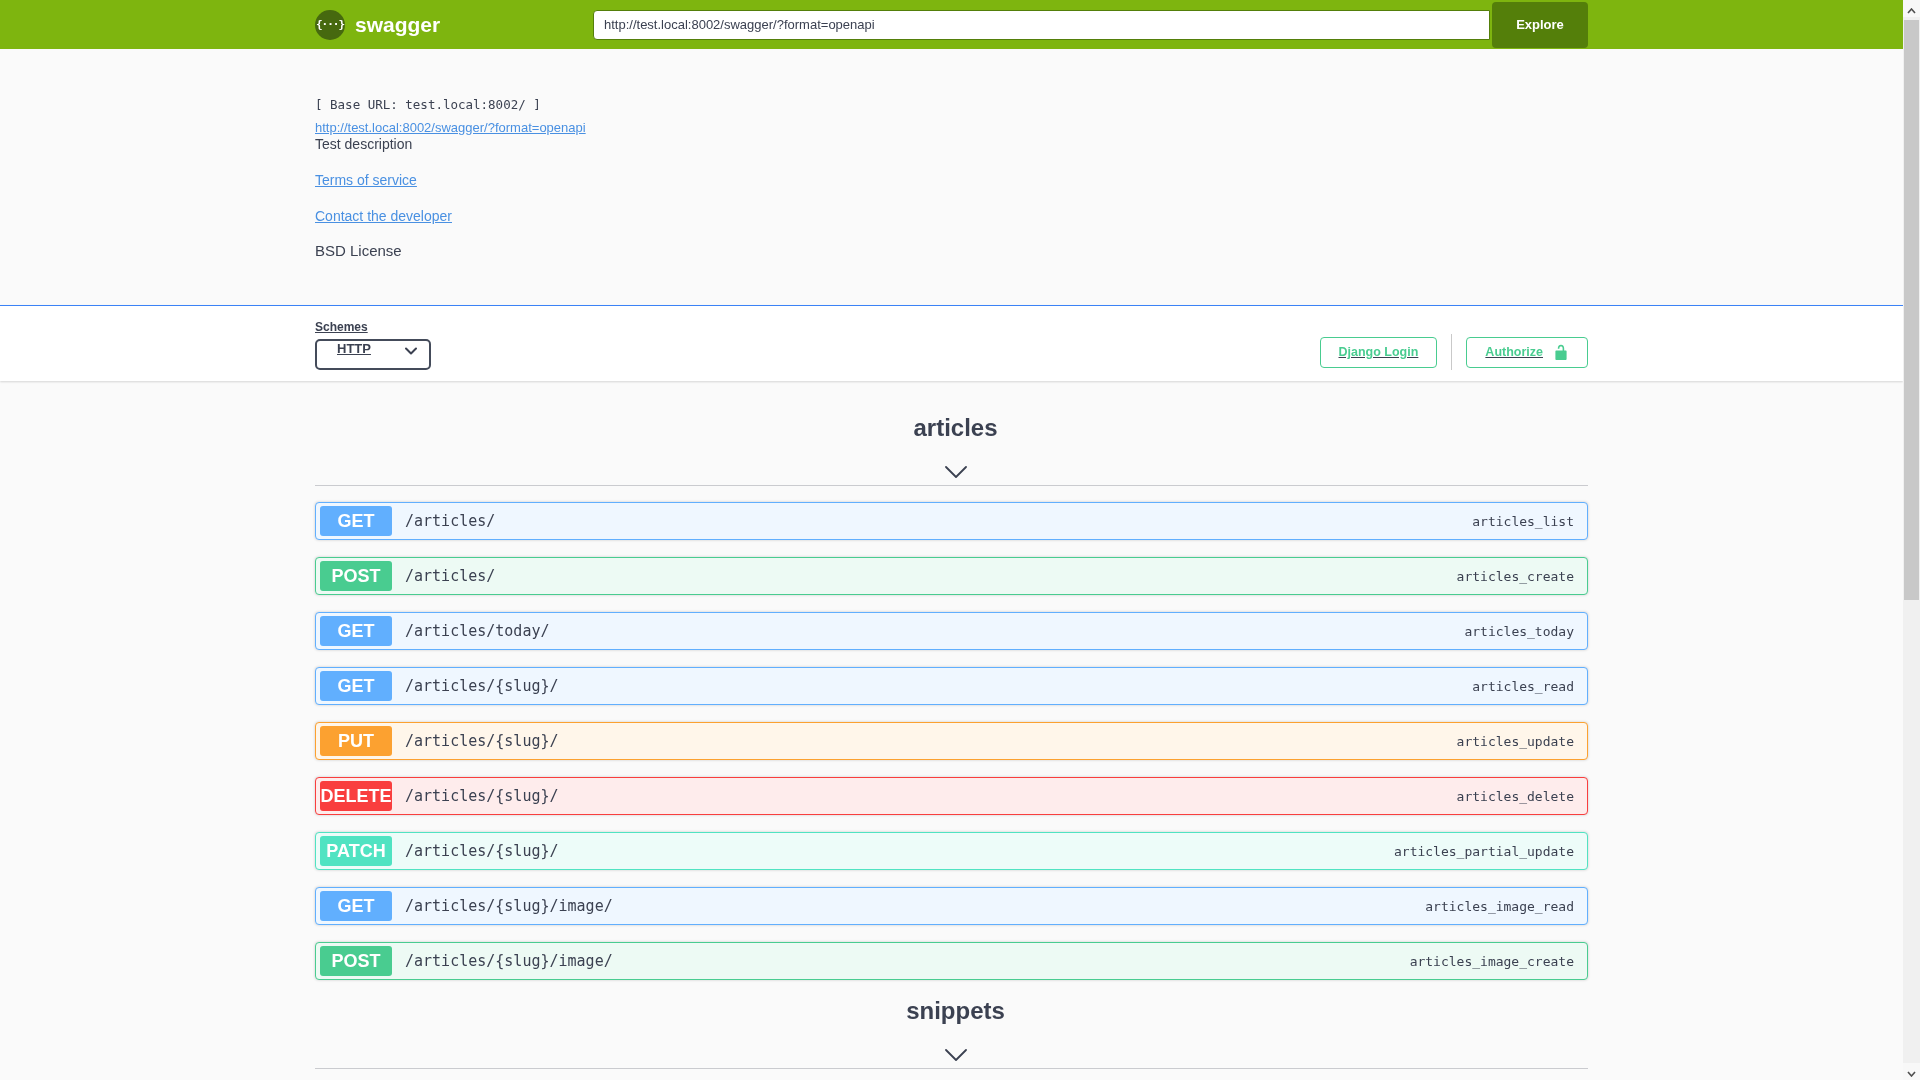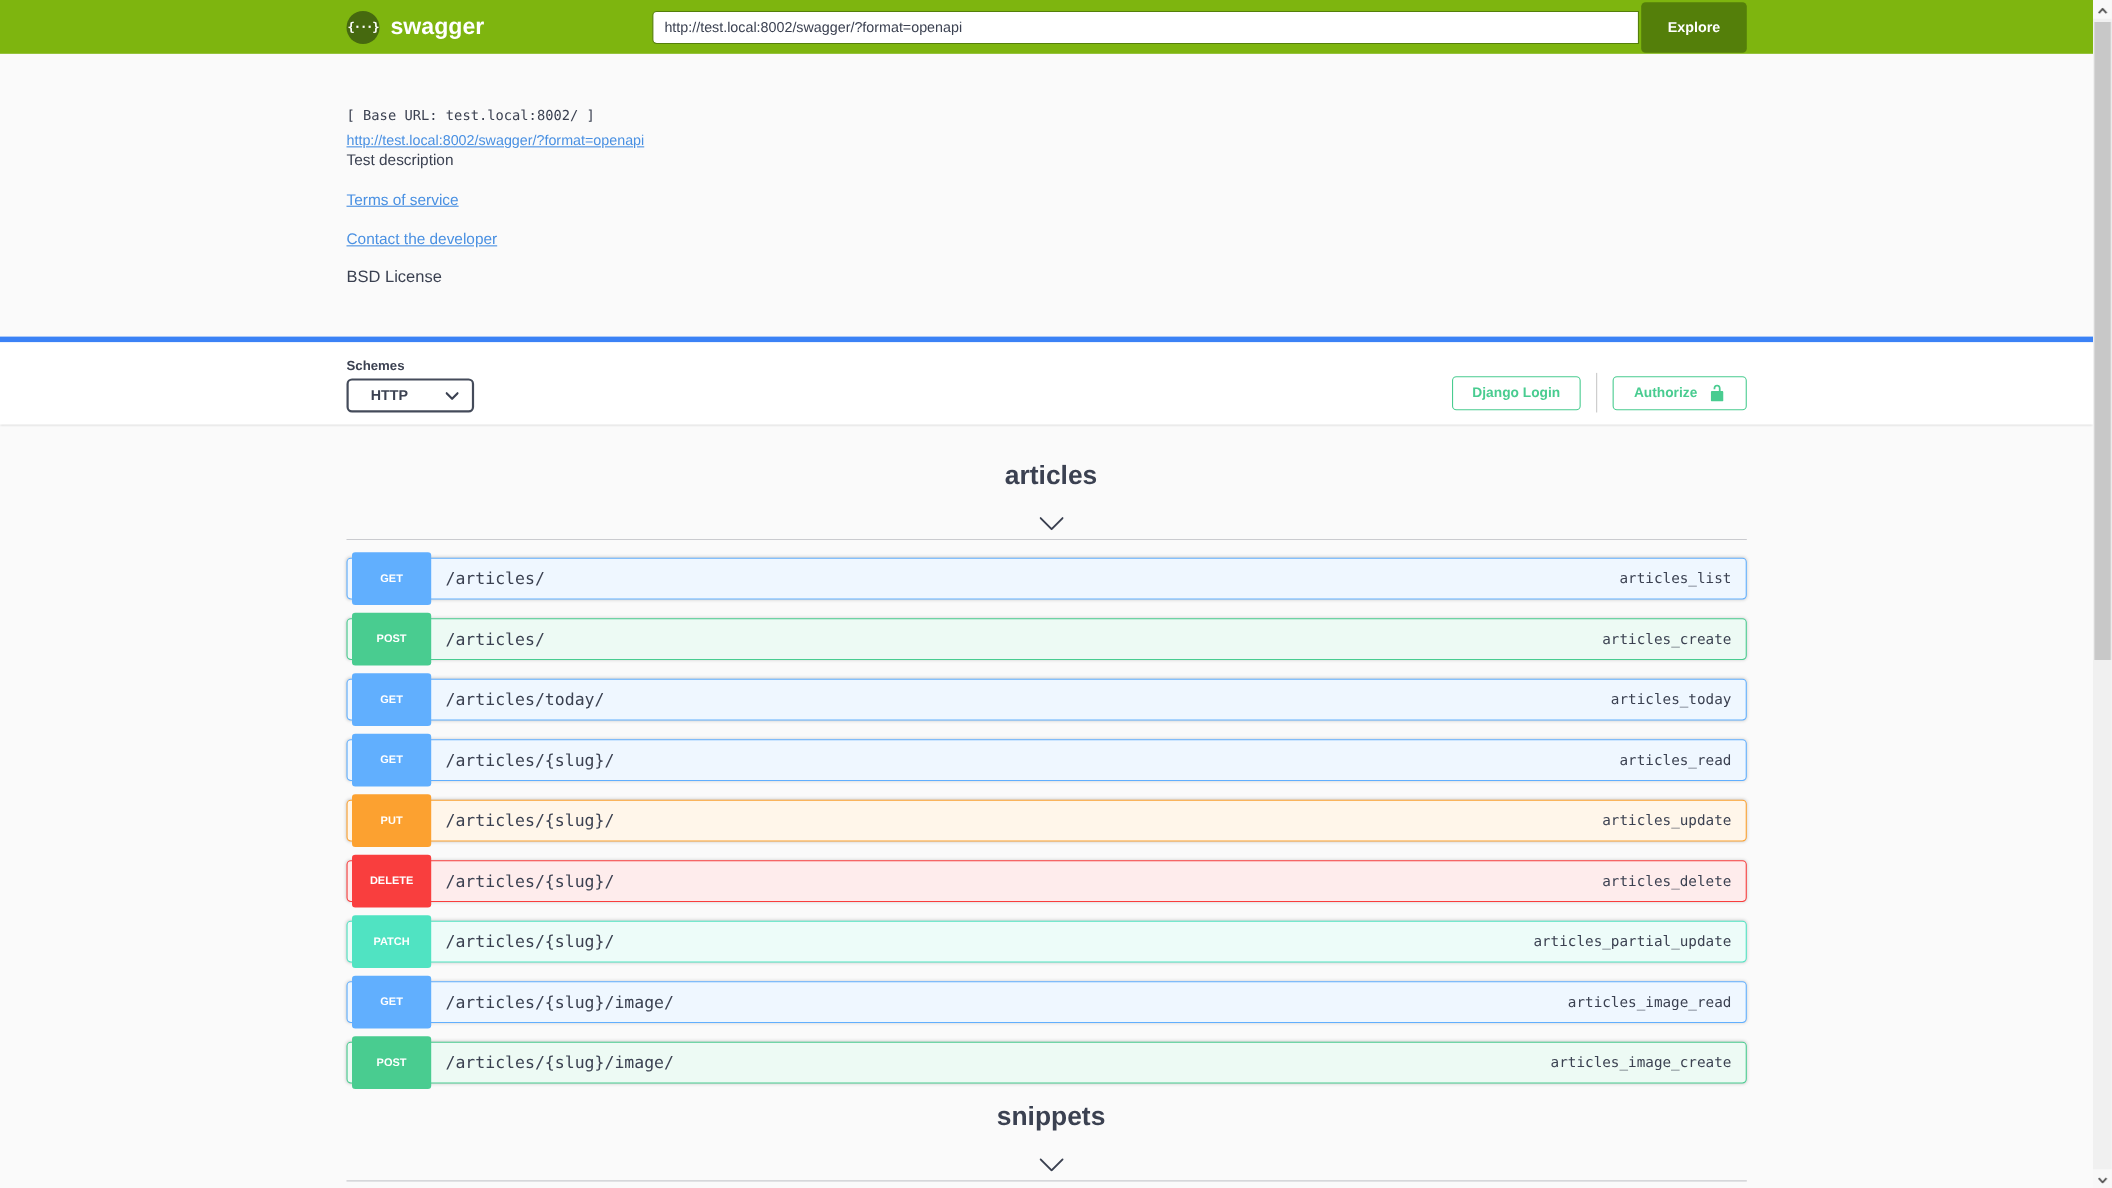--- a/index.html
+++ b/index.html
@@ -50,29 +50,30 @@
     font-family:"DejaVu Sans Mono", monospace; font-size:12.5px; color:#3b4151;
     margin-top:6px;
   }
   .spec-link { display:inline-block; margin-top:8px; font-size:13px; color:#4990e2; text-decoration:underline; }
   .description { font-size:14px; color:#3b4151; }
   .info-link { display:block; margin-top:20px; font-size:14px; color:#4990e2; text-decoration:underline; width:max-content; }
   .license { margin-top:18px; font-size:15px; color:#3b4151; }
 
   
   .scheme-container {
-    background:#fff; border-top:5px solid #3b82f6;
+    background:#fff; border-top:1px solid #3b82f6;
     box-shadow:0 1px 2px 0 rgba(0,0,0,.15);
     padding:14px 0 11px;
+    text-decoration:underline;
   }
   .scheme-container .wrapper { display:flex; align-items:flex-end; justify-content:space-between; }
   .schemes-label { font-size:12px; font-weight:bold; color:#3b4151; display:block; margin-bottom:5px; }
   .schemes-select {
     width:116px; height:31px; border:2px solid #444b5a; border-radius:5px;
-    background:#fff; display:flex; align-items:center; cursor:pointer;
+    background:#fff; display:flex; cursor:pointer;
     padding:0 12px 0 20px; justify-content:space-between;
   }
   .schemes-select .sel-text { font-size:13px; font-weight:bold; color:#3b4151; }
   .auth-wrapper { display:flex; align-items:center; gap:14px; height:36px; }
   .btn-outline-green {
     height:31px; background:#fff; border:1px solid var(--accent_green,#49cc90);
     color:var(--accent_green,#49cc90); font-weight:bold; font-size:12.5px;
     border-radius:4px; padding:0 18px; cursor:pointer; display:flex; align-items:center; gap:10px;
     font-family:"Liberation Sans", sans-serif;
   }
@@ -88,22 +89,22 @@
   .section-title { font-size:24px; font-weight:bold; color:#3b4151; line-height:28px; }
   .section-header:first-child { margin-top:33px;flex-direction:column; }
   .section-divider { border-bottom:1px solid rgba(59,65,81,.25); margin-top:1px; }
   .ops { padding-top:16px; }
   .opblock {
     height:38px; border:1px solid; border-radius:4px;
     display:flex; align-items:center; margin-bottom:17px;
     box-shadow:0 0 3px rgba(0,0,0,.19); cursor:pointer;
   }
   .method-badge {
-    width:72px; height:48px; margin-left:4px; border-radius:3px;
-    color:#fff; font-weight:bold; font-size:10px;
+    width:72px; height:30px; margin-left:4px; border-radius:3px;
+    color:#fff; font-weight:bold; font-size:18px;
     display:flex; align-items:center; justify-content:center;
     font-family:"Liberation Sans", sans-serif;
   }
   .op-path {
     margin-left:13px; font-family:"DejaVu Sans Mono", monospace;
     font-size:15px; color:#3b4151;
   }
   .op-id {
     margin-left:auto; margin-right:13px;
     font-family:"DejaVu Sans Mono", monospace; font-size:13px; color:#3b4151;

